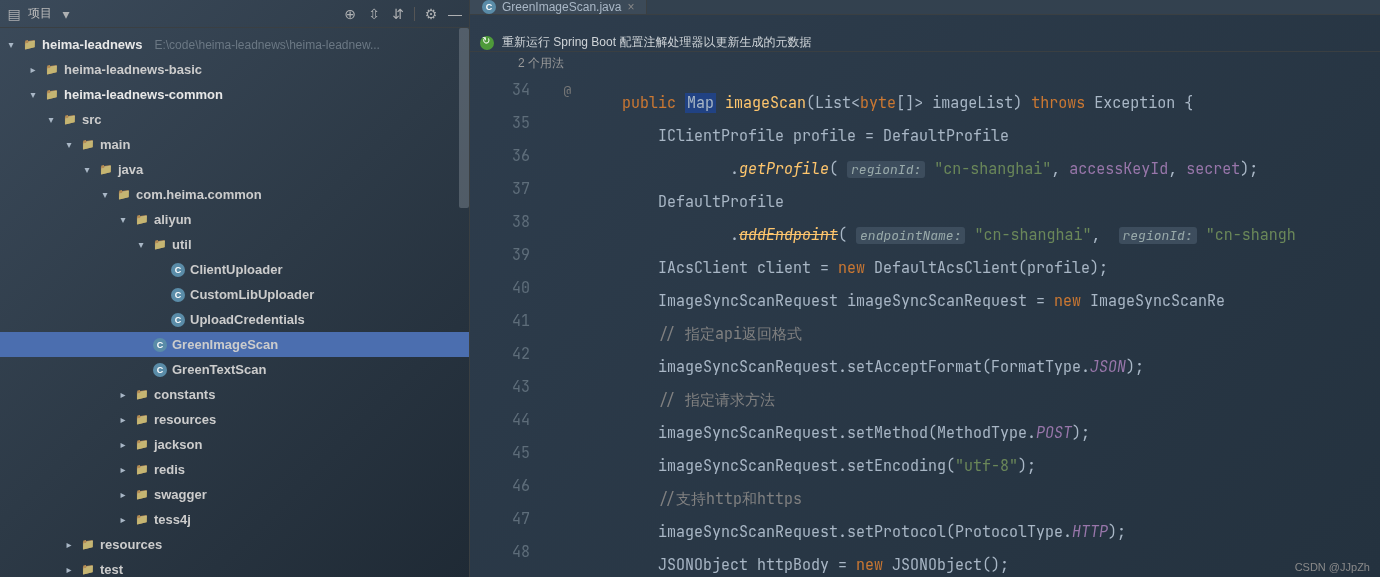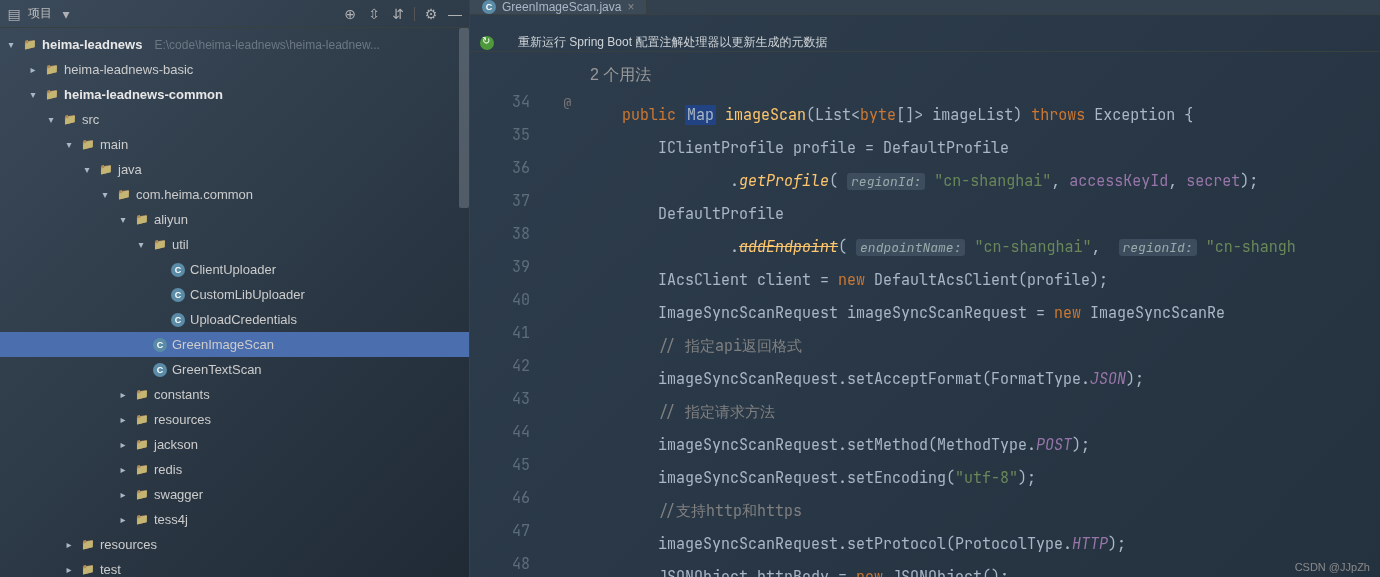--- a/index.html
+++ b/index.html
@@ -57,21 +57,21 @@
     .tree-icon {
       width: 16px; height: 16px; margin: 0 4px; display: inline-flex; align-items: center; justify-content: center;
       font-size: 11px;
     }
     .folder-icon { color: #87939a; }
     .folder-icon::before { content: "📁"; filter: grayscale(0.3) brightness(0.8); }
     .java-icon {
       width: 14px; height: 14px; border-radius: 50%; background: #5a8ca8;
       color: #fff; font-size: 9px; font-weight: bold; line-height: 14px; text-align: center;
     }
-    .tree-label { color: #ccc; }
+    .tree-label { color: #ccc; font-weight: bold; }
     .tree-label.bold { font-weight: bold; color: #e8e8e8; }
     .tree-path { color: #6b7884; margin-left: 12px; font-size: 12px; }
     .right-panel {
       flex: 1;
       display: flex;
       flex-direction: column;
       background: linear-gradient(135deg, #2e3d4d 0%, #24323f 100%);
       position: relative;
     }
     .tab-bar {
@@ -86,21 +86,21 @@
       padding: 0 12px; gap: 6px; border-right: 1px solid #3a3f42;
       background: #3c4a58; font-size: 12px; cursor: pointer;
     }
     .tab-icon {
       width: 14px; height: 14px; border-radius: 50%; background: #5a8ca8; color: #fff;
       font-size: 9px; font-weight: bold; line-height: 14px; text-align: center;
     }
     .tab-close { color: #888; font-size: 12px; }
     .notification {
       height: 24px; display: flex; align-items: center; padding: 0 10px;
-      gap: 24px; font-size: 12px; color: #cfd4d8; border-bottom: 1px solid #3a3f42; margin-top: 19px;
+      gap: 8px; font-size: 12px; color: #cfd4d8; border-bottom: 1px solid #3a3f42; margin-top: 19px;
     }
     .notification-icon { width: 14px; height: 14px; border-radius: 50%; background: #4e9a3a; position: relative; }
     .notification-icon::after {
       content: "↻"; color: #fff; font-size: 10px; position: absolute; top: -1px; left: 2px;
     }
     .editor {
       flex: 1; display: flex; font-family: "JetBrains Mono", Consolas, monospace;
       font-size: 15px; line-height: 33px;
     }
     .gutter {
@@ -115,21 +115,21 @@
     .kw { color: #cc7832; }
     .method { color: #ffc66d; }
     .field { color: #9876aa; }
     .string { color: #6a8759; }
     .comment { color: #808080; }
     .param-hint { background: #3d4d5d; color: #9aa; font-style: italic; padding: 0 4px; border-radius: 3px; font-size: 13px; }
     .italic { font-style: italic; }
     .const { color: #9876aa; font-style: italic; }
     .highlight-type { background: #214283; padding: 0 2px; }
     .deprecated { text-decoration: line-through; }
-    .usages { font-size: 16px; color: #999; padding-left: 120px; line-height: 22px; margin-top: 12px; }
+    .usages { font-size: 12px; color: #999; padding-left: 48px; line-height: 22px; }
     .gutter-icon { color: #787878; font-size: 13px; }
     .watermark {
       position: absolute; bottom: 4px; right: 10px; font-size: 11px; color: #8a8a8a;
     }
     .scrollbar-thumb {
       position: absolute; right: 0; top: 28px; width: 10px; height: 180px;
       background: rgba(120,130,140,0.5); border-radius: 2px;
     }
     .left-panel { position: relative; }
   </style>

